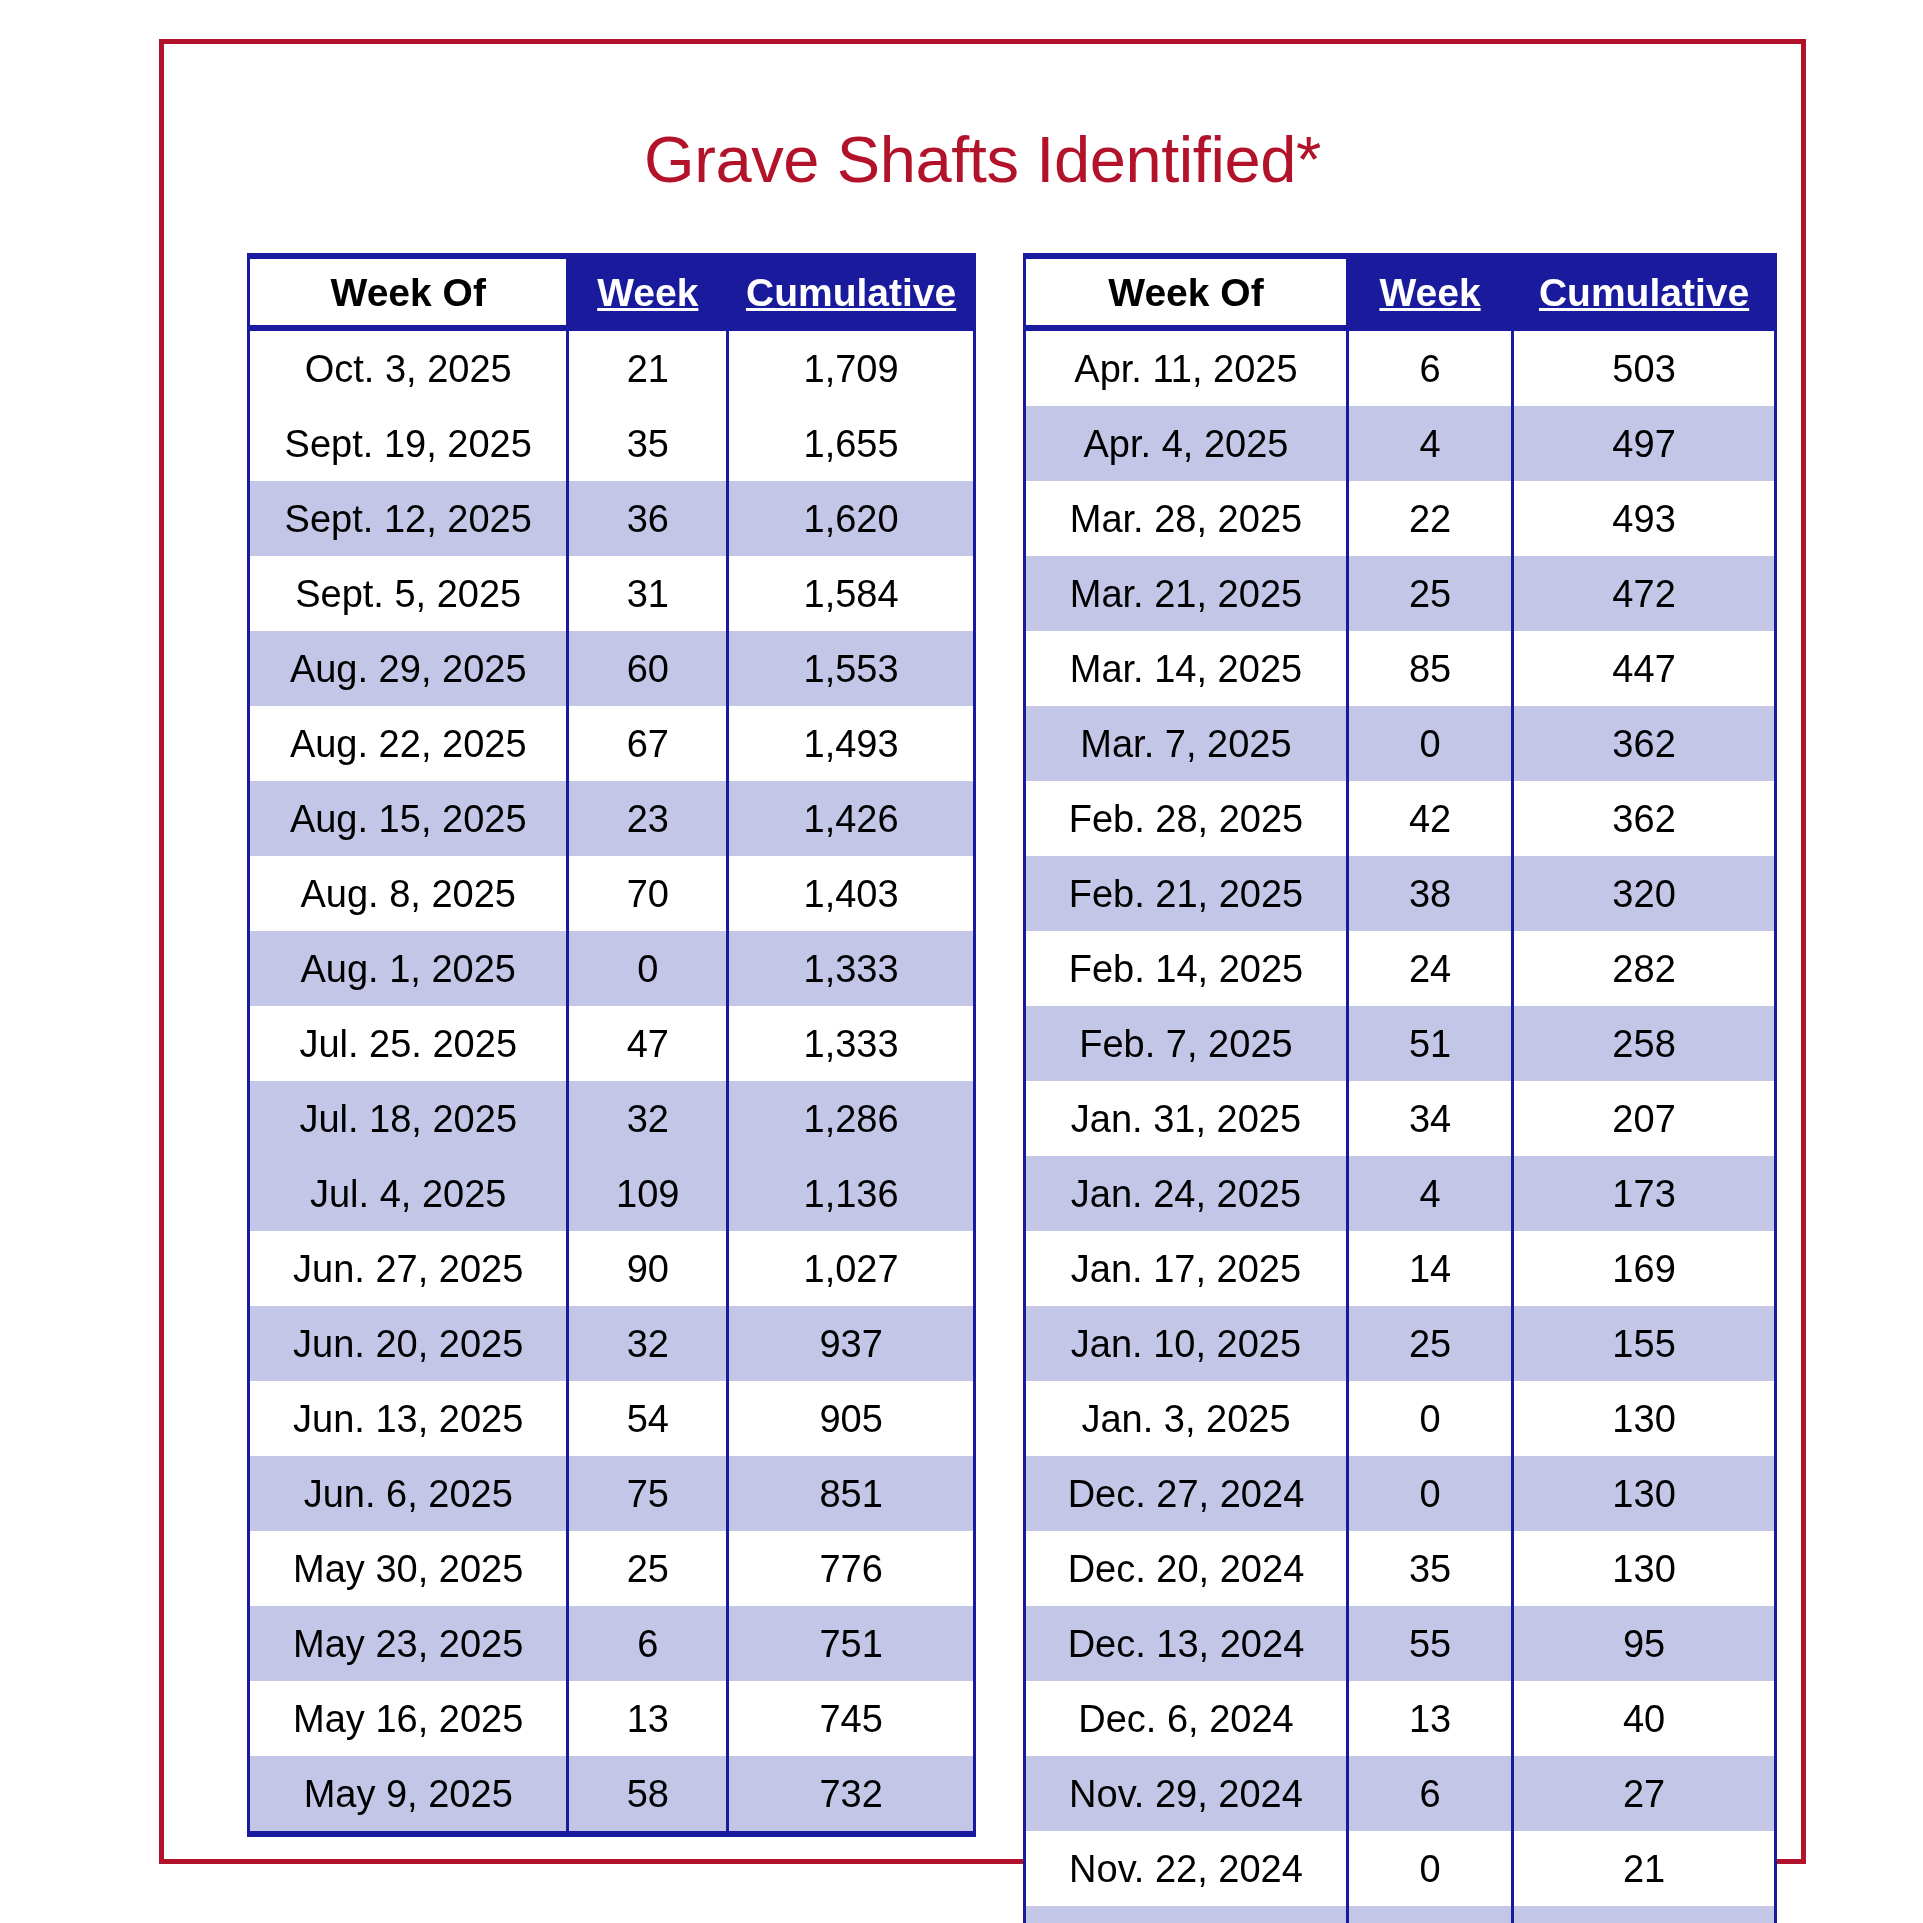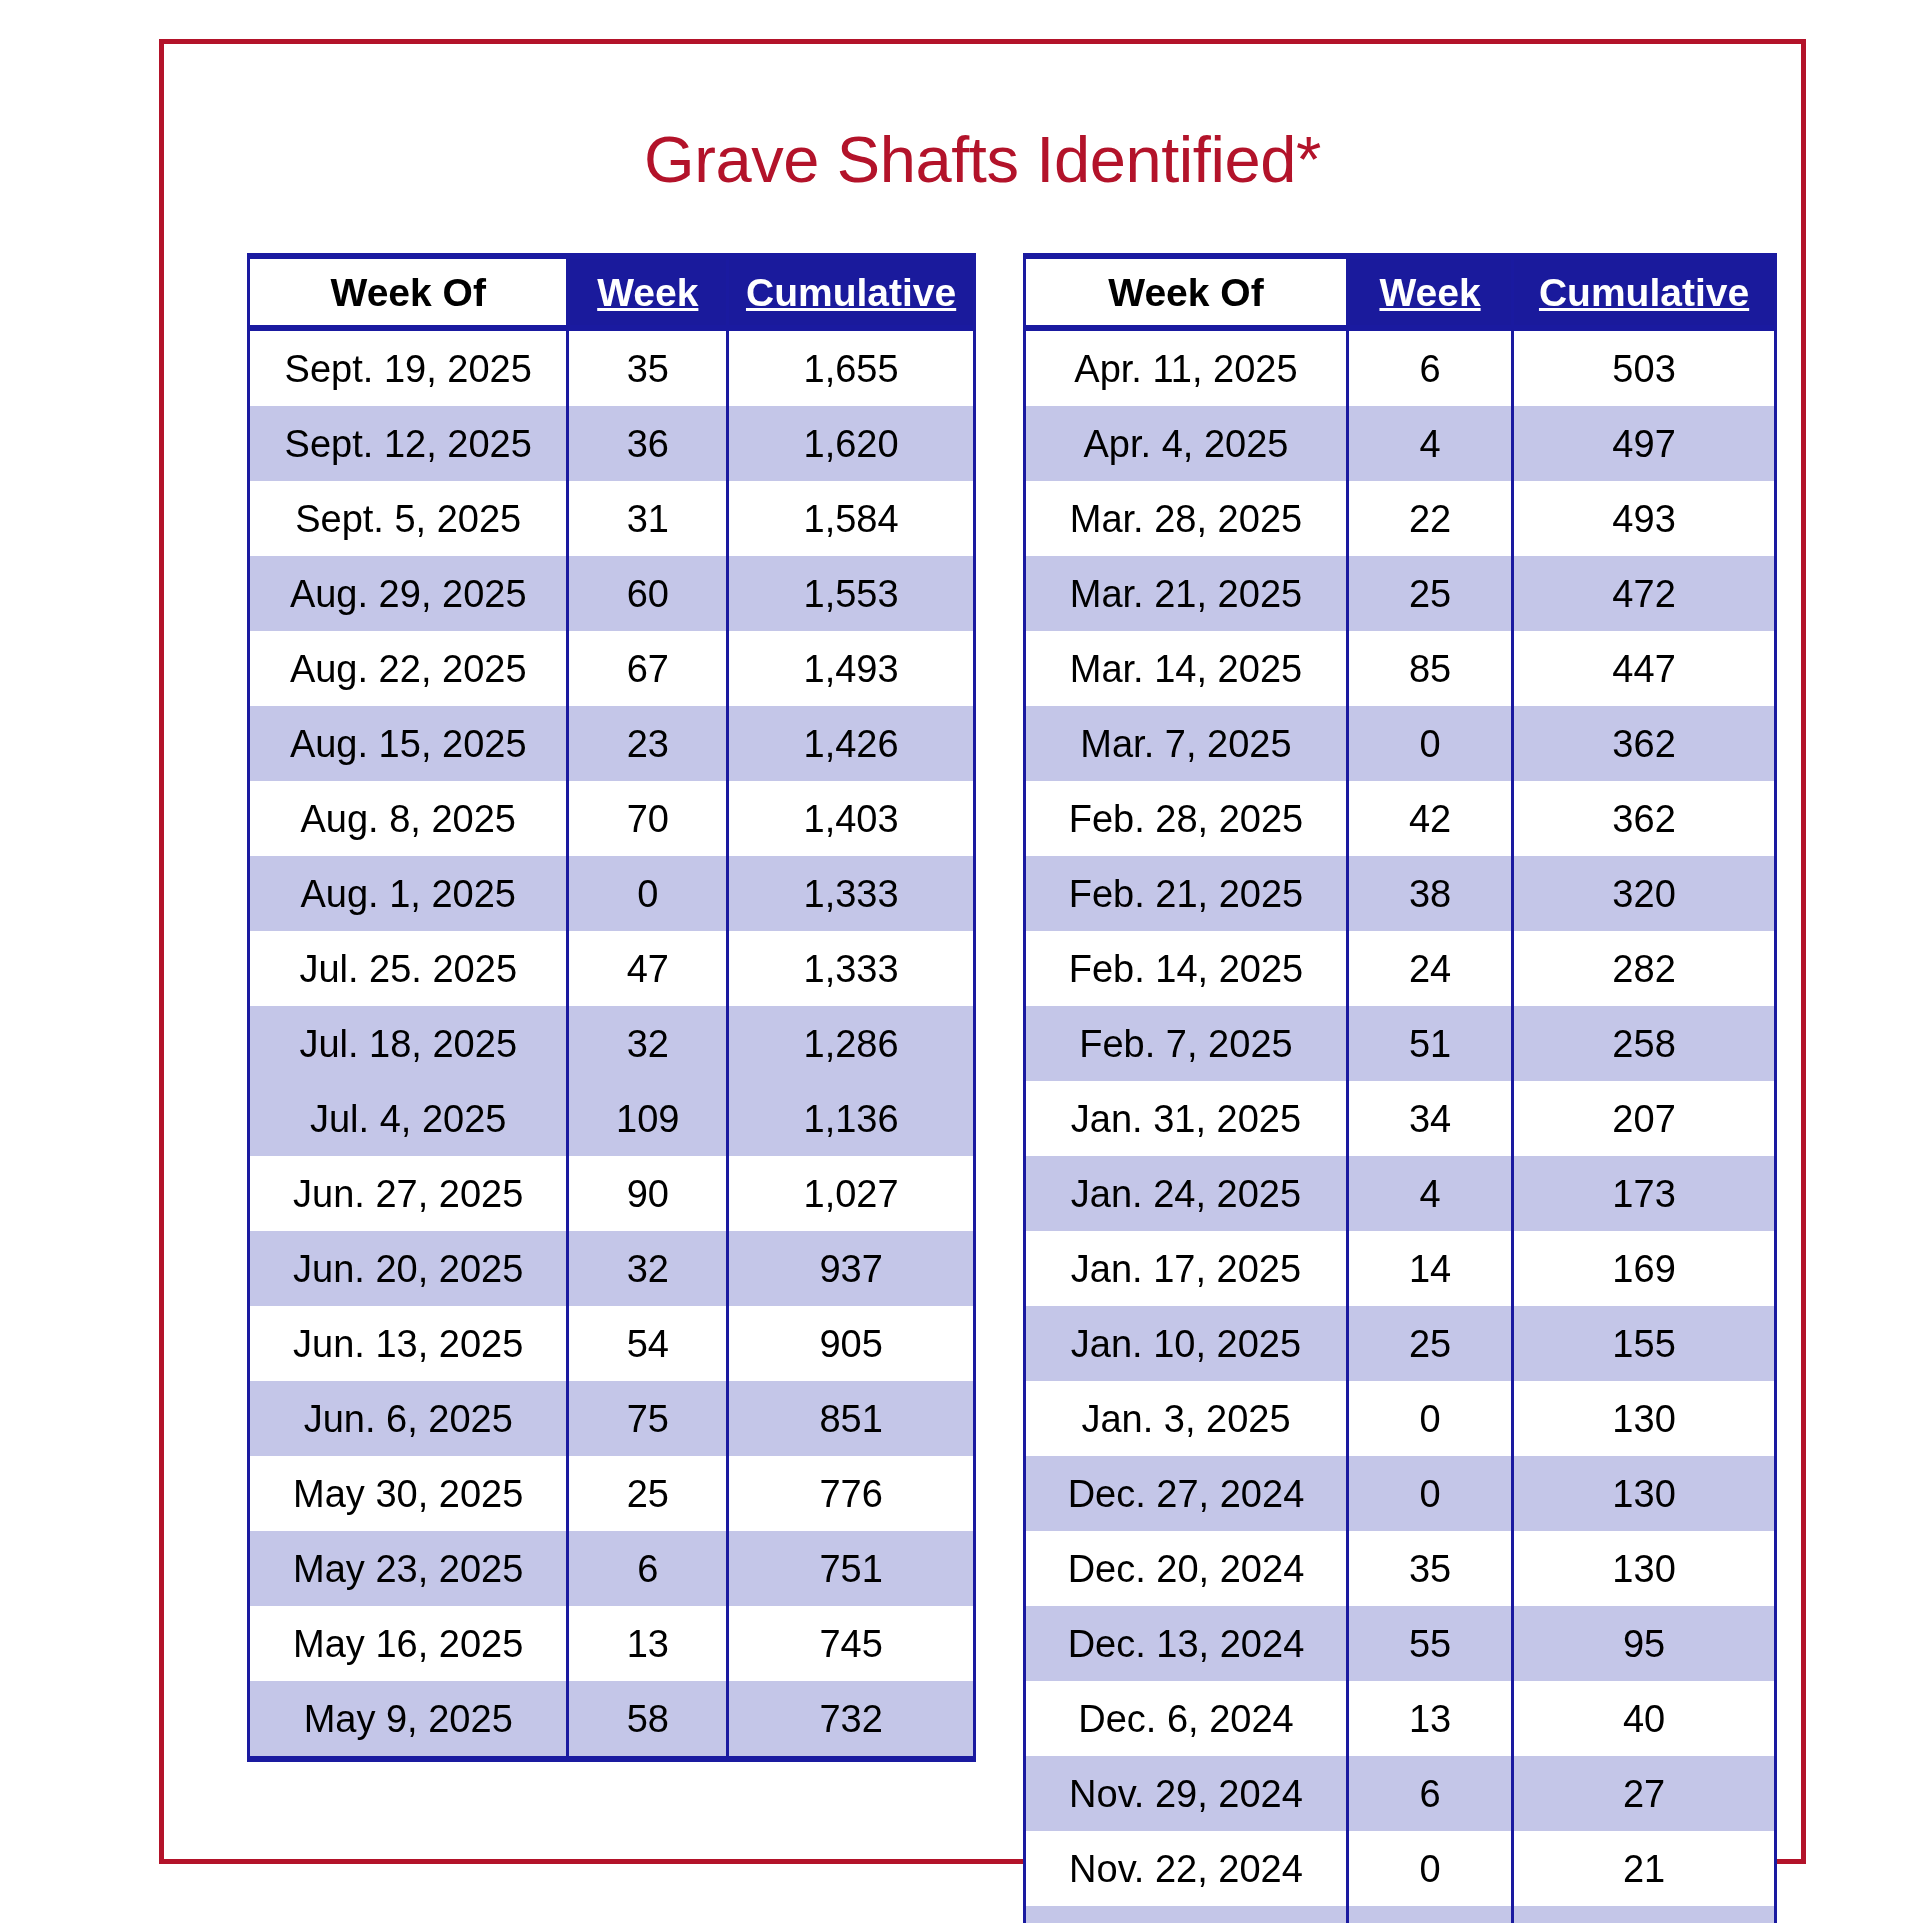--- a/index.html
+++ b/index.html
@@ -121,20 +121,25 @@
       </colgroup>
       <thead>
         <tr>
           <th class="h-weekof">Week Of</th>
           <th class="h-week">Week</th>
           <th class="h-cumul">Cumulative</th>
         </tr>
       </thead>
       <tbody>
           <tr class="plain">
+            <td>Oct. 3, 2025</td>
+            <td>21</td>
+            <td>1,709</td>
+          </tr>
+          <tr class="plain">
             <td>Sept. 19, 2025</td>
             <td>35</td>
             <td>1,655</td>
           </tr>
           <tr class="alt">
             <td>Sept. 12, 2025</td>
             <td>36</td>
             <td>1,620</td>
           </tr>
           <tr class="plain">

